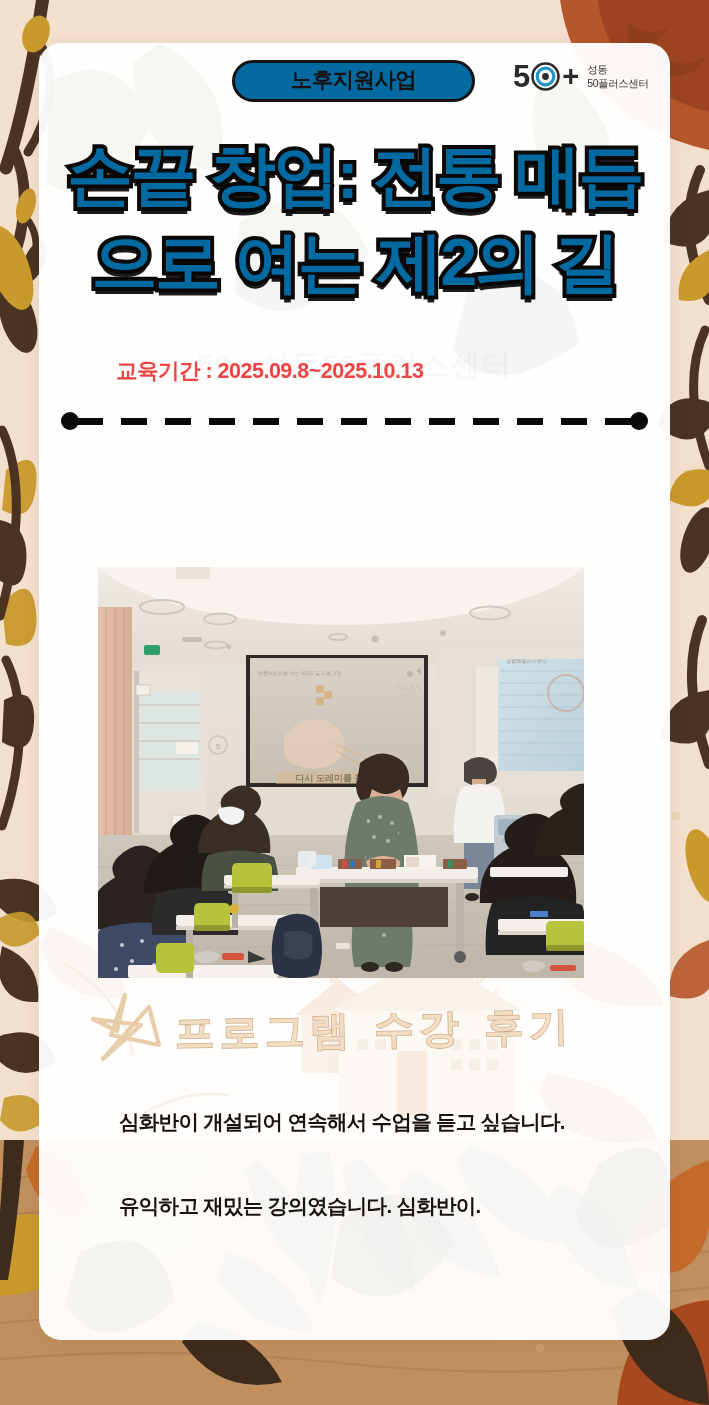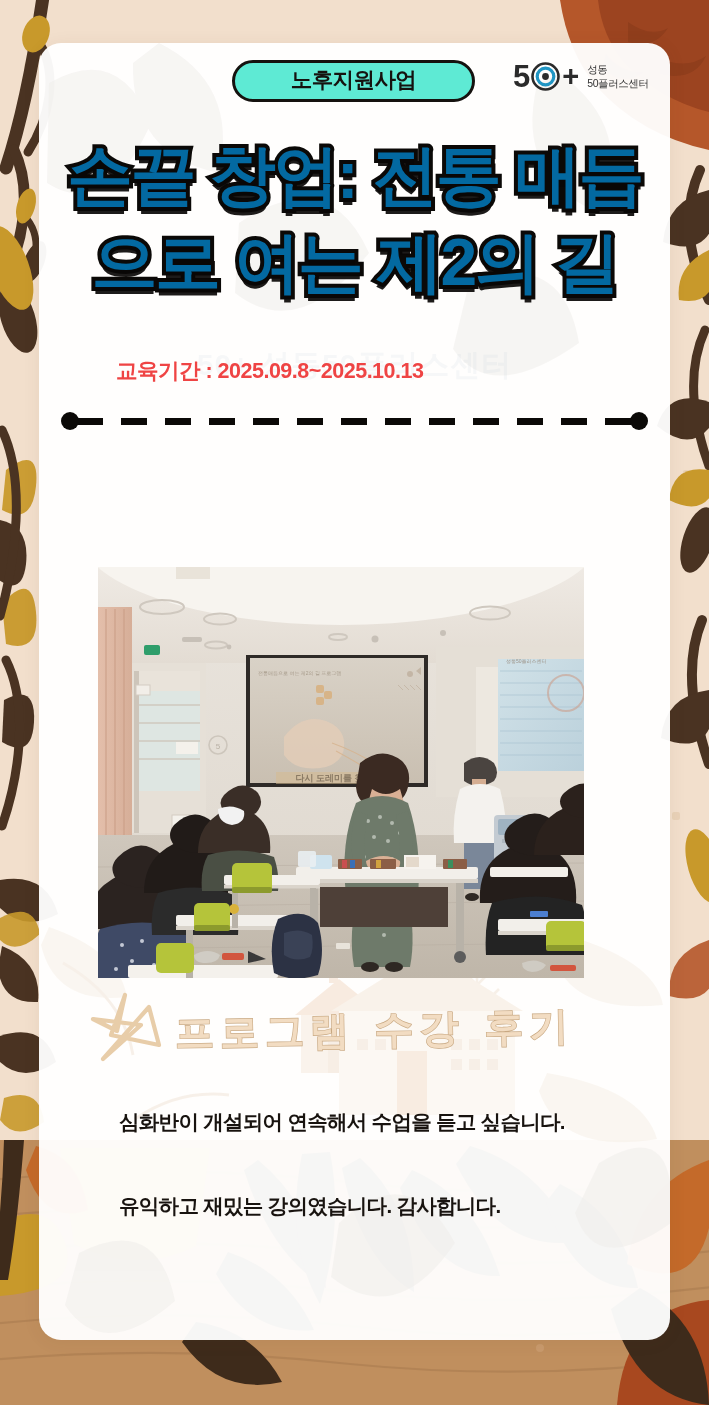--- a/index.html
+++ b/index.html
@@ -46,21 +46,21 @@
   #header {
     position:absolute; left:0; top:0; width:631px; height:72px;
   }
 
   #badge {
     position:absolute;
     left:193px; top:17px;
     width:243px; height:42px;
     border:3.5px solid #15120F;
     border-radius:24px;
-    background:#5eead4;
+    background:#0369a1;
     display:flex; align-items:center; justify-content:center;
   }
   #badge span {
     font-size:21.5px; font-weight:800; color:#15120F;
     letter-spacing:-.6px; line-height:1;
   }
 
   #logo {
     position:absolute; left:474px; top:18px;
     display:flex; align-items:center; gap:8px;
@@ -697,17 +697,17 @@
       <svg id="star-doodle" width="78" height="78" viewBox="0 0 78 78">
         <g fill="none" stroke="#E8CDA9" stroke-width="4.2" stroke-linecap="round" stroke-linejoin="round">
           <path d="M38 6 L30 42 L6 30 L54 36 L16 70 L62 18 L72 56 L24 46 Z"></path>
         </g>
       </svg>
       <div id="review-title">프로그램 수강 후기</div>
     </div>
 
     <div id="reviews">
       <p class="review-item" id="review-1">심화반이 개설되어 연속해서 수업을 듣고 싶습니다.</p>
-      <p class="review-item" id="review-2">유익하고 재밌는 강의였습니다. 감사합니다.</p>
+      <p class="review-item" id="review-2">유익하고 재밌는 강의였습니다. 심화반이.</p>
     </div>
 
   </div>
 </div>
 
 </body></html>

